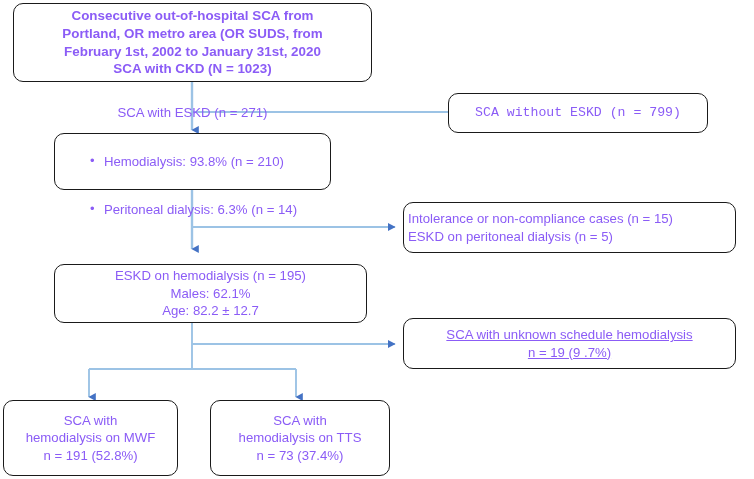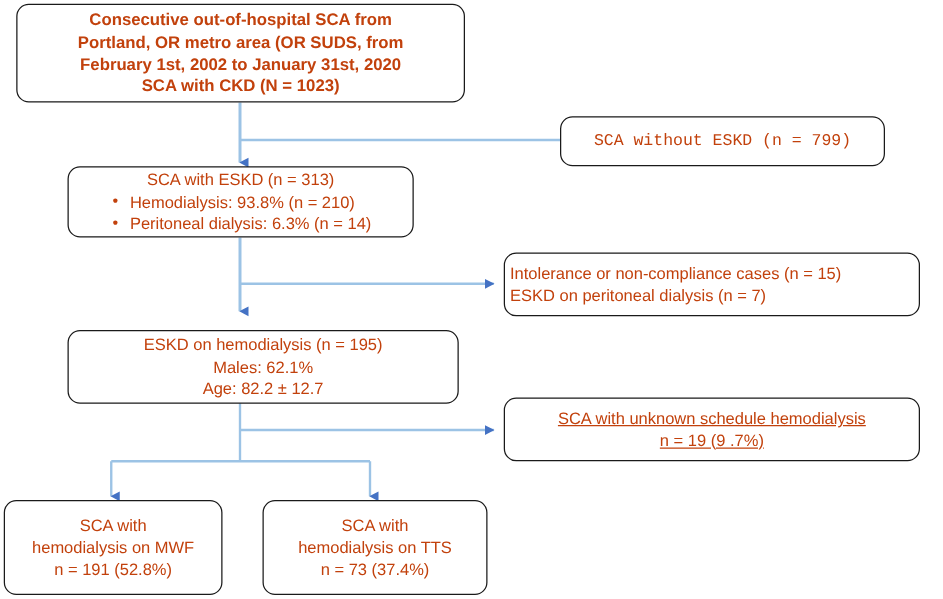--- a/index.html
+++ b/index.html
@@ -17,21 +17,21 @@
   }
   .node {
     position: absolute;
     box-sizing: border-box;
     border: 1.3px solid #1a1a1a;
     border-radius: 10px;
     background: #ffffff;
     display: flex;
     flex-direction: column;
     justify-content: center;
-    color: #c2410c;
+    color: #8b5cf6;
     font-size: 13.2px;
     line-height: 1.32;
     text-align: center;
     padding: 2px 6px;
   }
   .node.bold {
     font-weight: bold;
     font-size: 13.4px;
   }
   .node.left {
@@ -45,20 +45,21 @@
     margin: 0;
     padding: 0;
     list-style: none;
     text-align: left;
     display: inline-block;
   }
   .bullets li {
     white-space: nowrap;
     position: relative;
     padding-left: 16px;
+    margin-top: 31px;
   }
   .bullets li:before {
     content: "\2022";
     position: absolute;
     left: 2px;
     top: -1px;
     font-size: 13px;
   }
   .bullet-wrap {
     display: flex;
@@ -122,32 +123,32 @@
     <div class="line">Portland, OR metro area (OR SUDS, from</div>
     <div class="line">February 1st, 2002 to January 31st, 2020</div>
     <div class="line">SCA with CKD (N = 1023)</div>
   </div>
 
   <div class="node" style="left:448px; top:93px; width:260px; height:40px;font-family:Liberation Mono, monospace;">
     <div class="line">SCA without ESKD (n = 799)</div>
   </div>
 
   <div class="node" style="left:54px; top:133px; width:277px; height:57px;">
-    <div class="line">SCA with ESKD (n = 313)</div>
+    <div class="line">SCA with ESKD (n = 271)</div>
     <div class="bullet-wrap">
       <ul class="bullets">
         <li>Hemodialysis: 93.8% (n = 210)</li>
         <li>Peritoneal dialysis: 6.3% (n = 14)</li>
       </ul>
     </div>
   </div>
 
   <div class="node left" style="left:403px; top:202px; width:333px; height:51px;">
     <div class="line">Intolerance or non-compliance cases (n = 15)</div>
-    <div class="line">ESKD on peritoneal dialysis (n = 7)</div>
+    <div class="line">ESKD on peritoneal dialysis (n = 5)</div>
   </div>
 
   <div class="node" style="left:54px; top:252px; width:313px; height:59px;margin-top:12px;">
     <div class="line">ESKD on hemodialysis (n = 195)</div>
     <div class="line">Males: 62.1%</div>
     <div class="line">Age: 82.2 ± 12.7</div>
   </div>
 
   <div class="node" style="left:403px; top:318px; width:333px; height:51px;text-decoration:underline;">
     <div class="line">SCA with unknown schedule hemodialysis</div>

